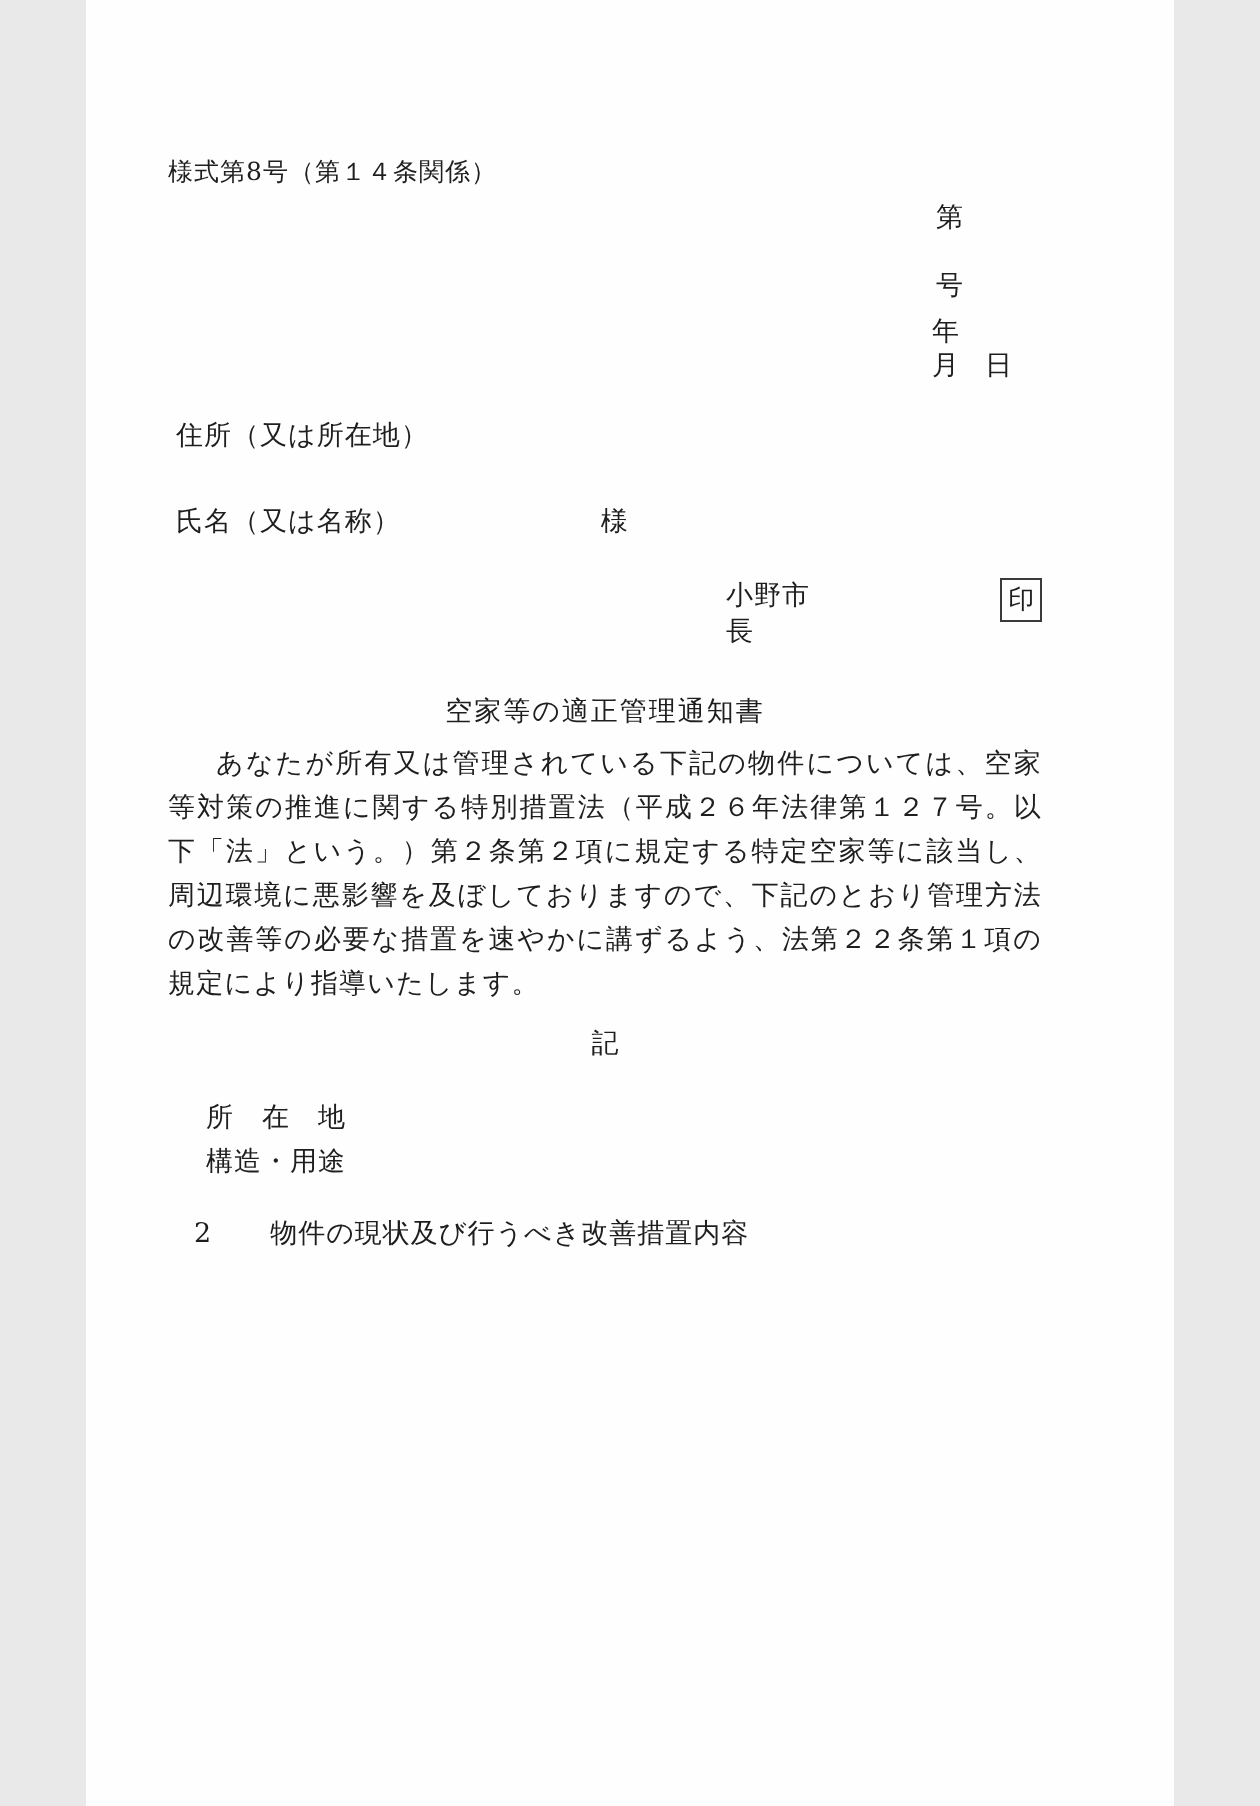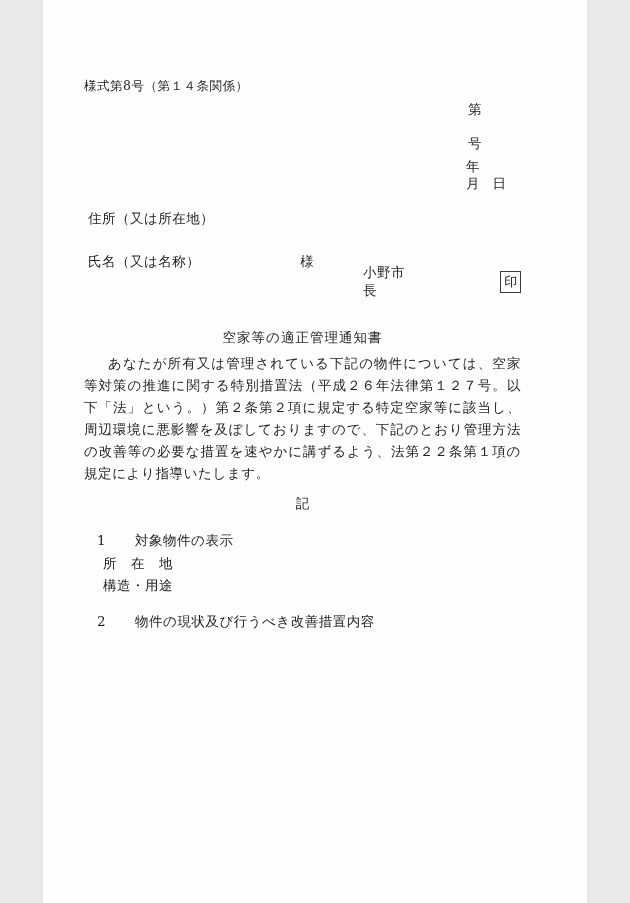--- a/index.html
+++ b/index.html
@@ -18,21 +18,21 @@
   .sp{display:inline-block;height:1px;vertical-align:baseline;}
   .form-line{padding-top:78px;font-size:12.5px;line-height:15px;letter-spacing:0.5px;}
   .doc-no{margin-top:8px;line-height:17px;margin-left:384px;}
   .doc-no .gap{width:64px;}
   .doc-date{margin-top:6px;line-height:17px;margin-left:382px;}
   .doc-date .gap1{width:40px;}
   .doc-date .gap2{width:13px;}
   .addr{margin-top:18px;line-height:17px;margin-left:4px;letter-spacing:0.5px;}
   .name-row{margin-top:26px;line-height:17px;margin-left:4px;letter-spacing:0.5px;}
   .name-row .gap{width:100px;}
-  .sender-row{height:23px;margin-left:279px;display:flex;align-items:center;letter-spacing:0.5px;}
+  .sender-row{margin-top:19px;height:23px;margin-left:279px;display:flex;letter-spacing:0.5px;}
   .sender-row .gap{width:91px;}
   .seal-box{
     width:20px;height:20px;
     border:1px solid #3a3a3a;
     display:flex;align-items:center;justify-content:center;
     font-size:13px;letter-spacing:0;
   }
   .doc-title{margin-top:36px;line-height:17px;text-align:center;letter-spacing:1px;}
   .body-par{
     margin-top:6px;
@@ -74,21 +74,20 @@
       </span>
   </div>
 
   <div class="doc-title">空家等の適正管理通知書</div>
 
   <div class="body-par">あなたが所有又は管理されている下記の物件については、空家等対策の推進に関する特別措置法（平成２６年法律第１２７号。以下「法」という。）第２条第２項に規定する特定空家等に該当し、周辺環境に悪影響を及ぼしておりますので、下記のとおり管理方法の改善等の必要な措置を速やかに講ずるよう、法第２２条第１項の規定により指導いたします。</div>
 
   <div class="ki">記</div>
 
   <div class="sec sec1">
-    <div class="sec-head"><span>1</span><span class="sp gap"></span><span>対象物件の表示</span></div>
     <div class="sub-line sub1">所　在　地</div>
     <div class="sub-line sub2">構造・用途</div>
   </div>
 
   <div class="sec sec2">
     <div class="sec-head"><span>2</span><span class="sp gap"></span><span>物件の現状及び行うべき改善措置内容</span></div>
   </div>
 
 </div>
 

